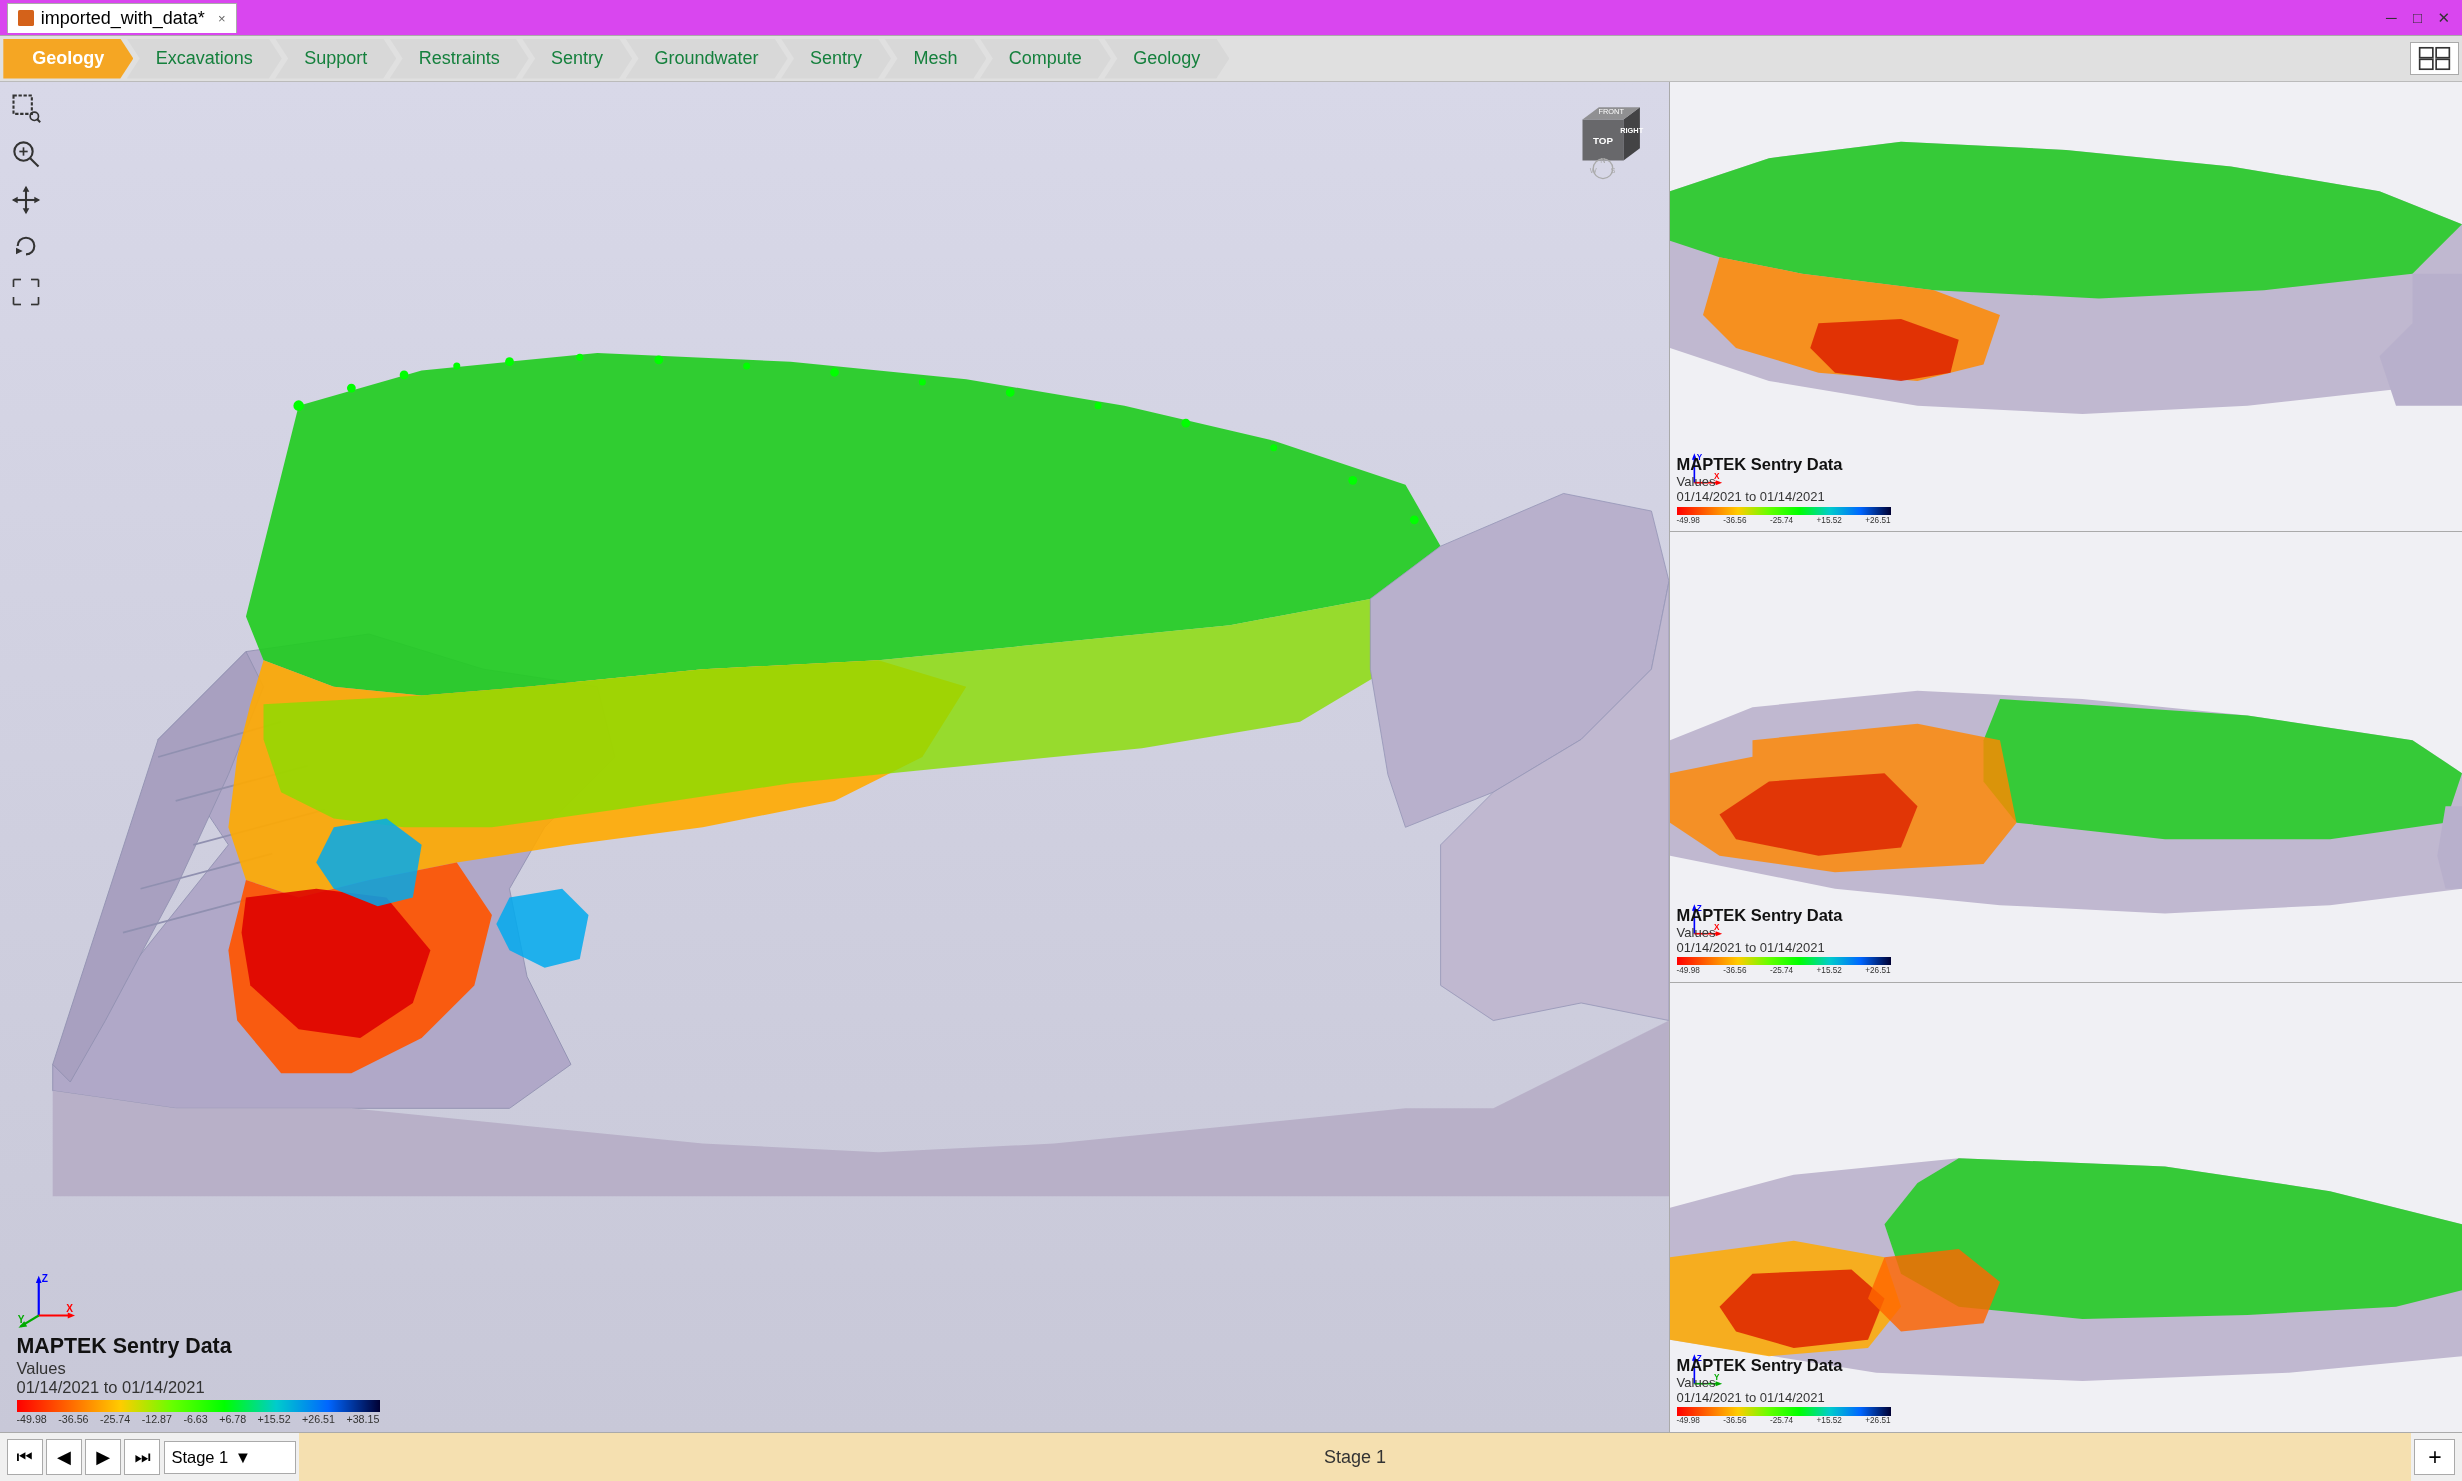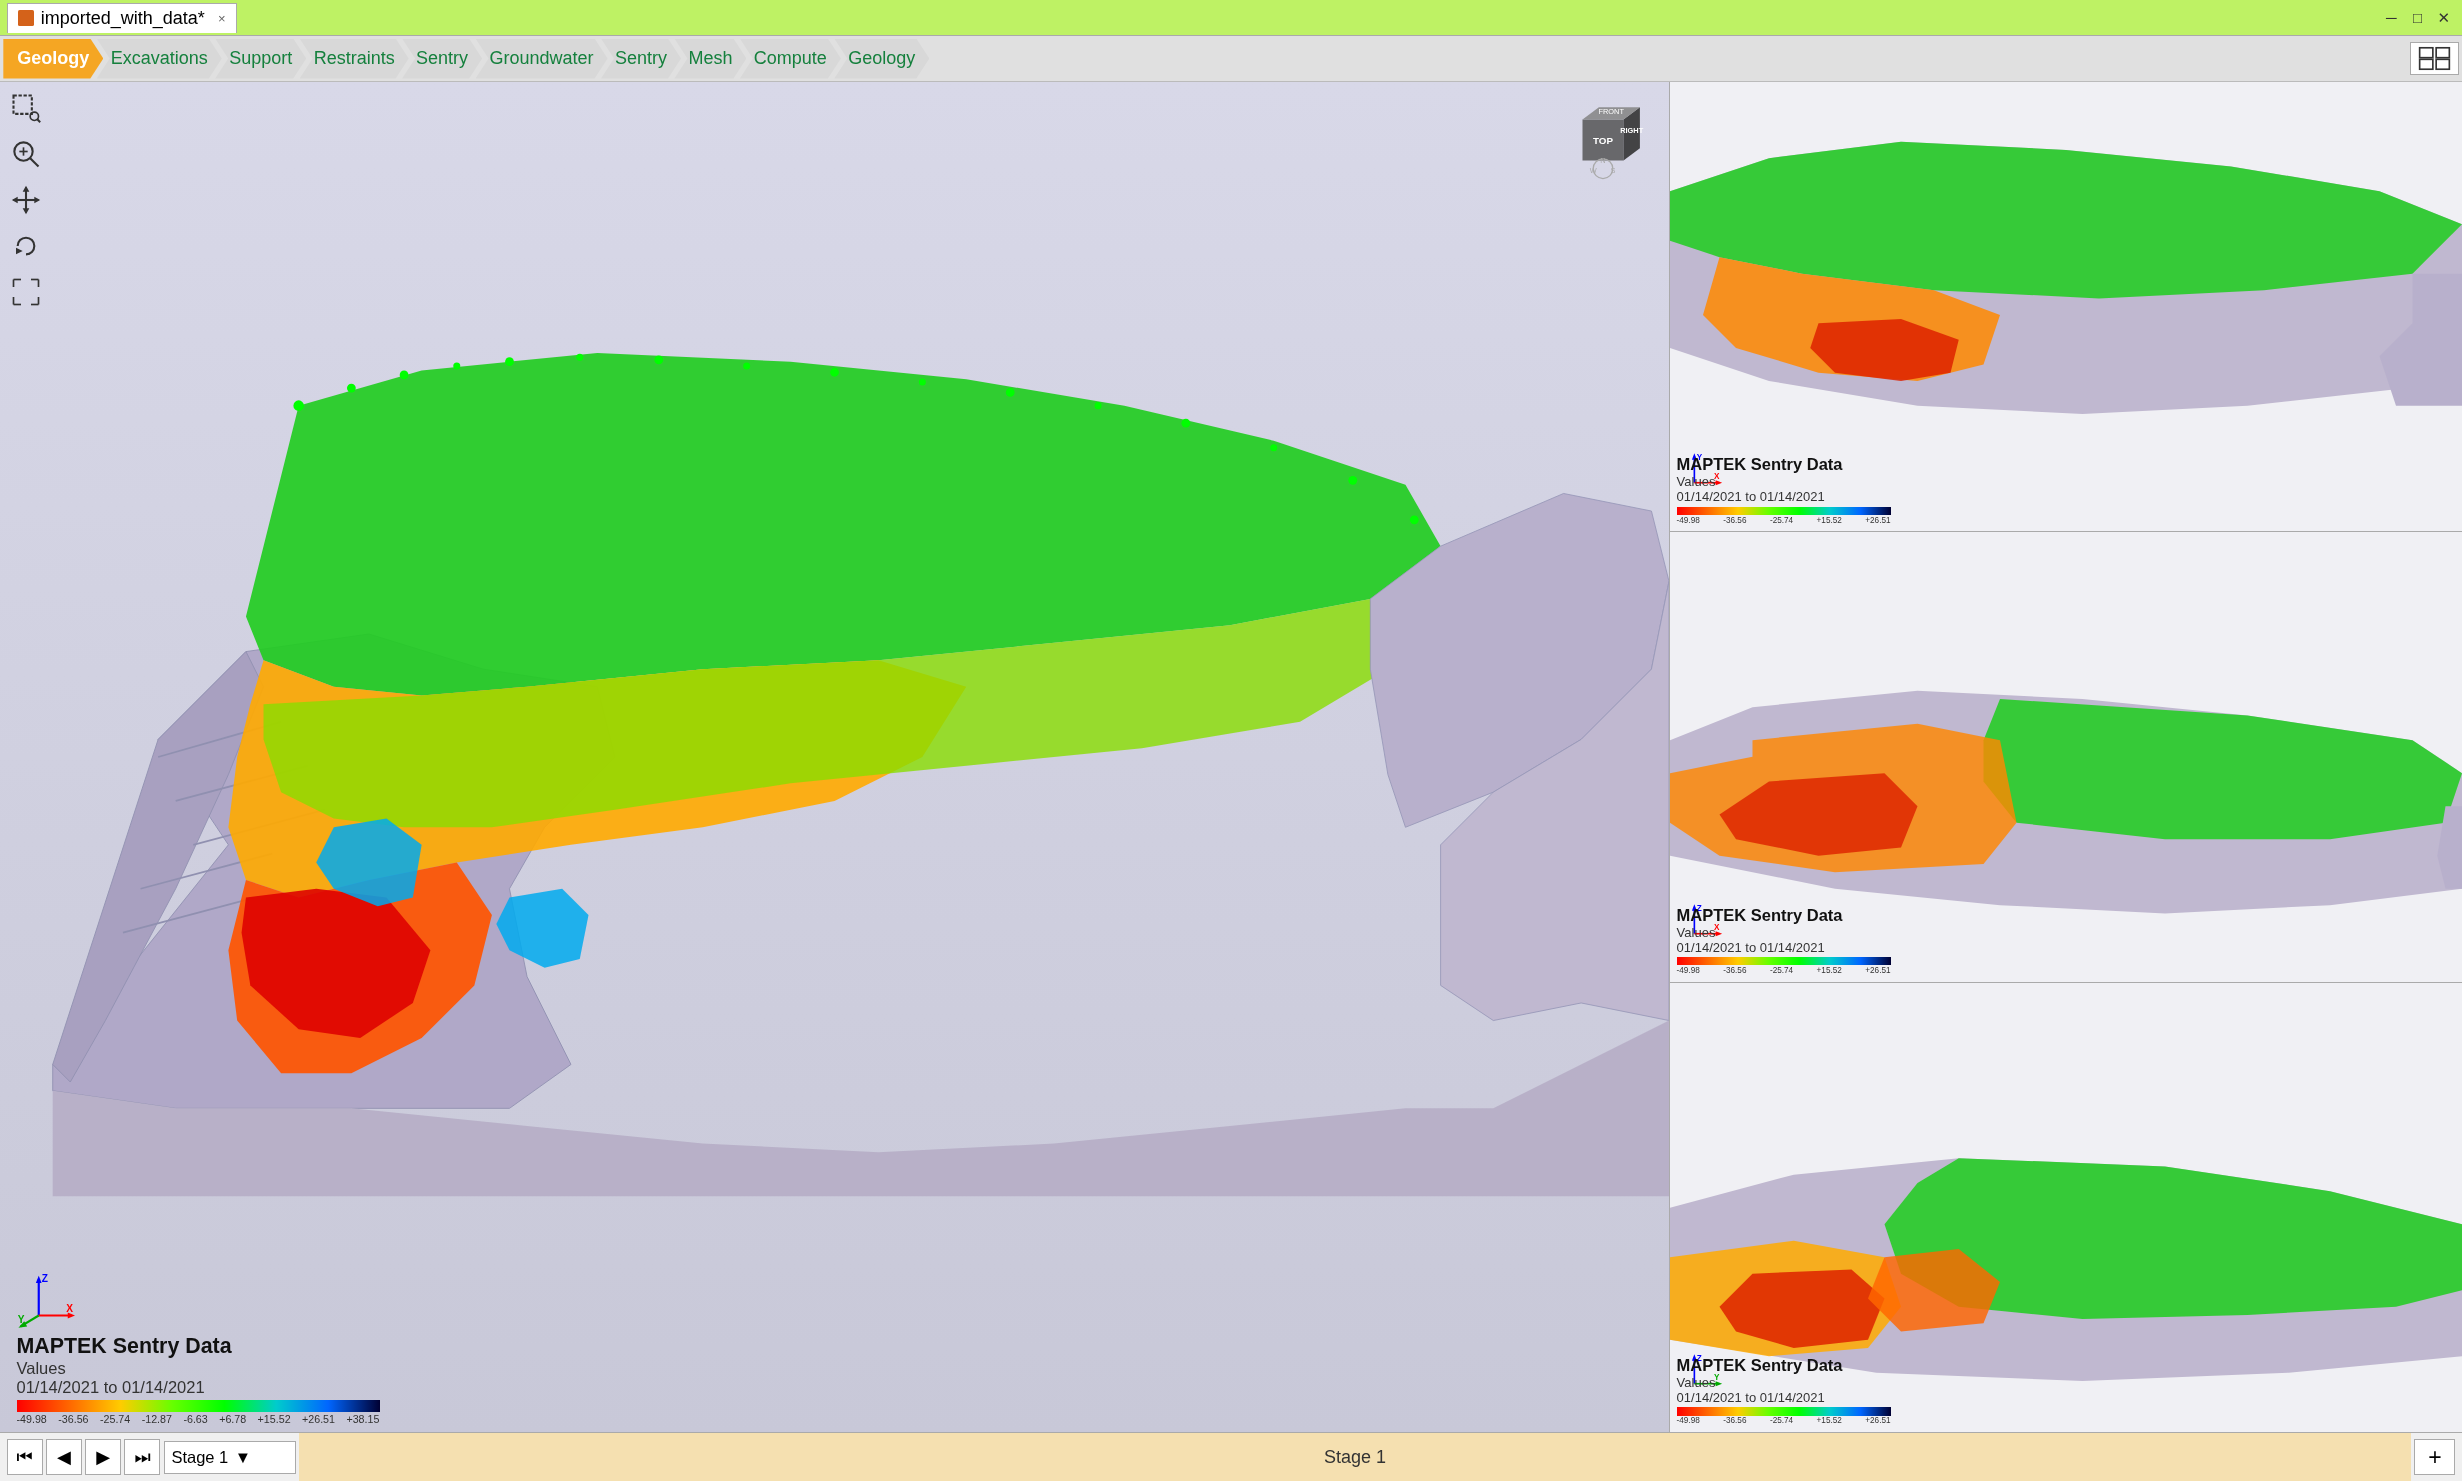--- a/index.html
+++ b/index.html
@@ -1,21 +1,21 @@
 <!DOCTYPE html>
 <html style="font-size:13px"><head>
   <meta charset="utf-8">
   <style>
     * { box-sizing: border-box; margin: 0; padding: 0; }
     body { font-family: 'Segoe UI', Arial, sans-serif; background: #c8c8c8; width: 2462px; height: 1481px; overflow: hidden; }
 
     
     .title-bar {
       display: flex; align-items: center;
-      background: #bef264; height: 36px;
+      background: #d946ef; height: 36px;
       border-bottom: 0.8px solid #aaa;
       padding: 0 6.6px;
     }
     .tab-active {
       display: flex; align-items: center; gap: 6.6px;
       background: white; border: 0.8px solid #aaa; border-bottom: none;
       padding: 3.3px 10px; font-size: 18px; font-weight: 500;
       height: 30px;
     }
     .tab-icon { width: 16.5px; height: 16.5px; background: #d4621a; border-radius: 1.6px; }
@@ -26,21 +26,21 @@
 
     
     .nav-tabs {
       display: flex; align-items: center;
       background: #e0e0e0; height: 46px;
       border-bottom: 1.6px solid #bbb;
       padding: 0 3.3px;
     }
     .nav-tab {
       display: flex; align-items: center;
-      padding: 5px 14px; font-size: 18px;
+      padding: 5px 29px; font-size: 18px;
       cursor: pointer; height: 40px;
       position: relative;
     }
     .nav-tab.active {
       background: #f5a623; color: white; font-weight: 600;
       clip-path: polygon(0 0, calc(100% - 13px) 0, 100% 50%, calc(100% - 13px) 100%, 0 100%, 13px 50%);
       z-index: 2;
     }
     .nav-tab:not(.active) {
       background: #d8d8d8; color: #15803d;

